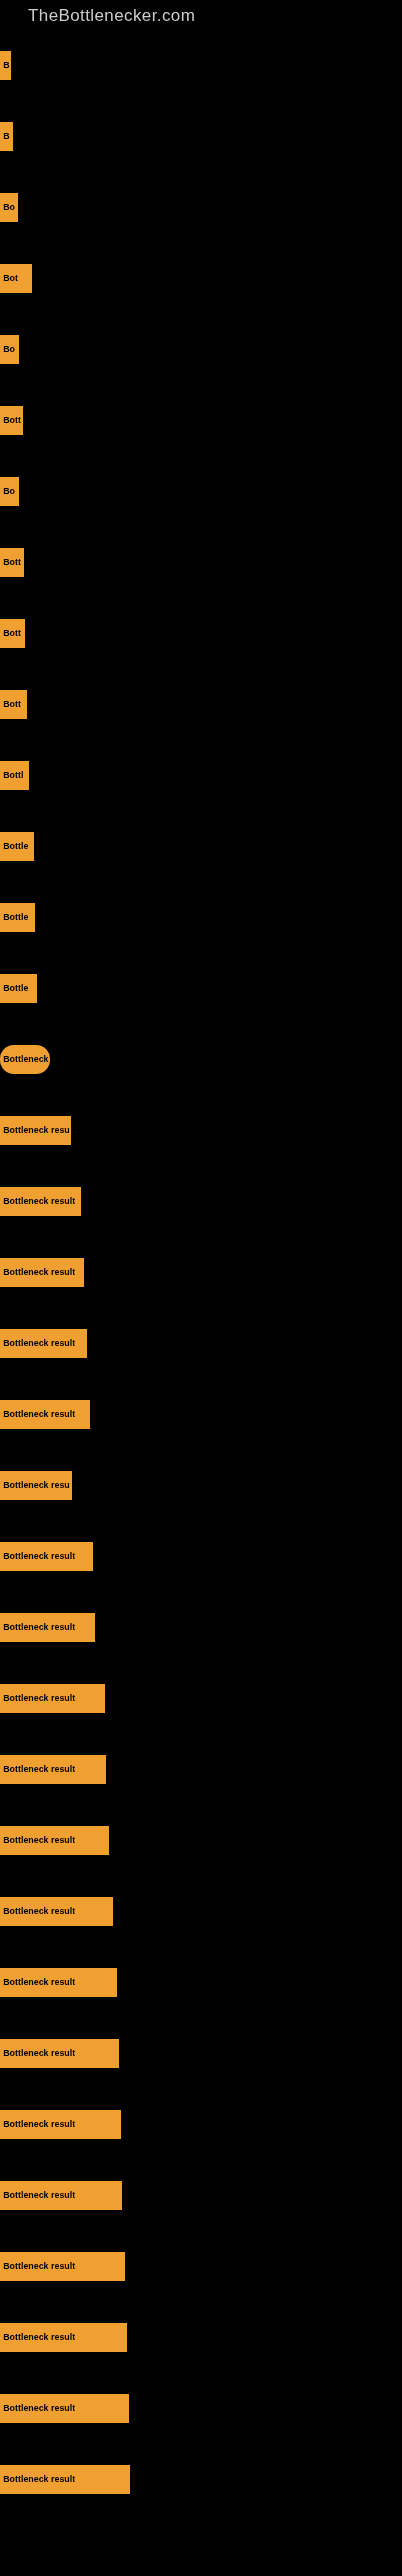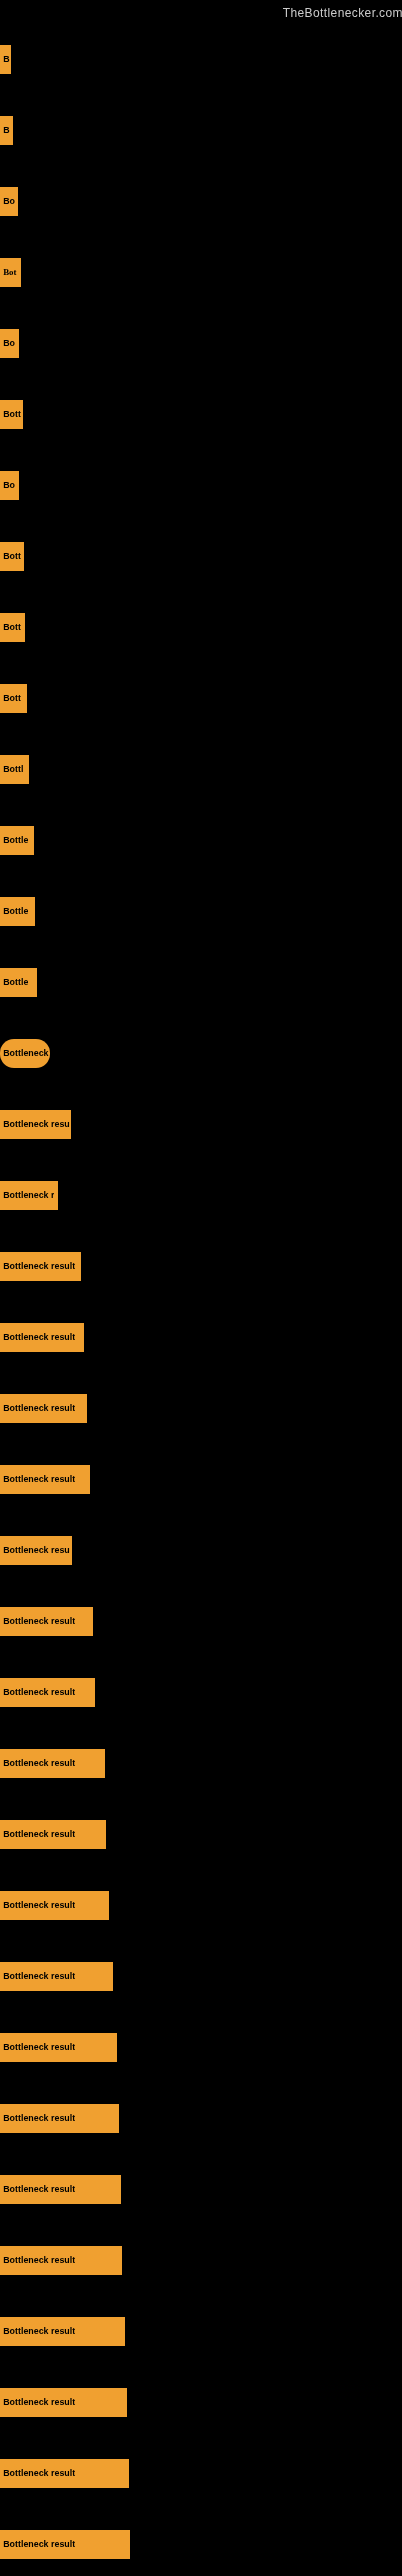--- a/index.html
+++ b/index.html
@@ -10,22 +10,22 @@
     body {
       background-color: #000;
       width: 403px;
       min-height: 2576px;
       font-family: Arial, sans-serif;
       position: relative;
       overflow-x: hidden;
     }
     .site-title {
       color: #ccc;
-      font-size: 12px;
-      text-align: right;
+      font-size: 17px;
+      text-align: left;
       padding: 6.4px 0 3.2px 0;
       letter-spacing: 0.4px;
       margin-left: 28px;
     }
     .bar-container {
       position: relative;
       margin-bottom: 0px;
       height: 71px;
       display: flex;
       align-items: center;
@@ -61,21 +61,21 @@
       <div class="bar" style="width: 13px;">
         <span class="bar-label">B</span>
       </div>
     </div>
     <div class="bar-container">
       <div class="bar" style="width: 17.7px;">
         <span class="bar-label">Bo</span>
       </div>
     </div>
     <div class="bar-container">
-      <div class="bar" style="width: 21px; font-family: Liberation Serif, serif;">
+      <div class="bar" style="width: 32px;">
         <span class="bar-label">Bot</span>
       </div>
     </div>
     <div class="bar-container">
       <div class="bar" style="width: 19.3px;">
         <span class="bar-label">Bo</span>
       </div>
     </div>
     <div class="bar-container">
       <div class="bar" style="width: 23px;">
@@ -126,25 +126,20 @@
       <div class="bar" style="width: 50px; border-radius: 14px;">
         <span class="bar-label">Bottleneck</span>
       </div>
     </div>
     <div class="bar-container">
       <div class="bar" style="width: 71px;">
         <span class="bar-label">Bottleneck resu</span>
       </div>
     </div>
     <div class="bar-container">
-      <div class="bar" style="width: 58px;">
-        <span class="bar-label">Bottleneck r</span>
-      </div>
-    </div>
-    <div class="bar-container">
       <div class="bar" style="width: 81px;">
         <span class="bar-label">Bottleneck result</span>
       </div>
     </div>
     <div class="bar-container">
       <div class="bar" style="width: 84px;">
         <span class="bar-label">Bottleneck result</span>
       </div>
     </div>
     <div class="bar-container">

